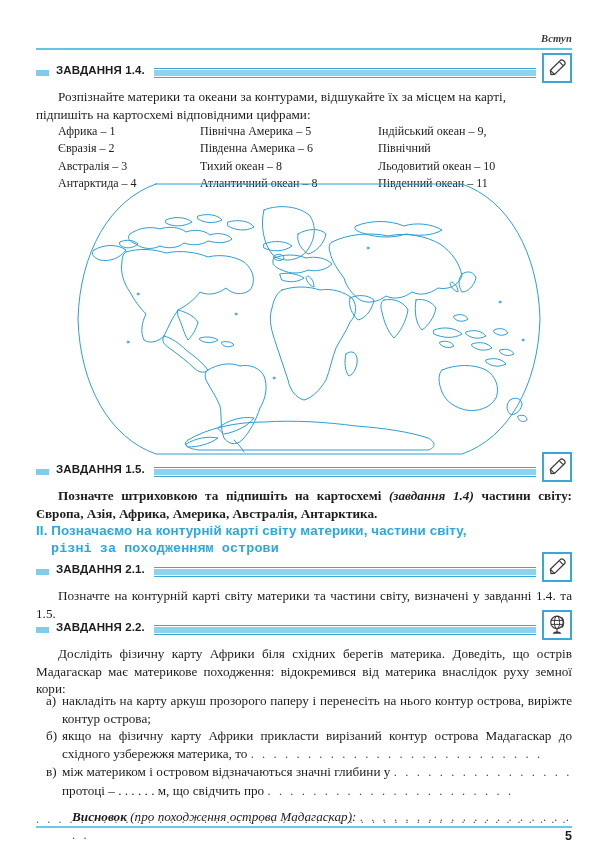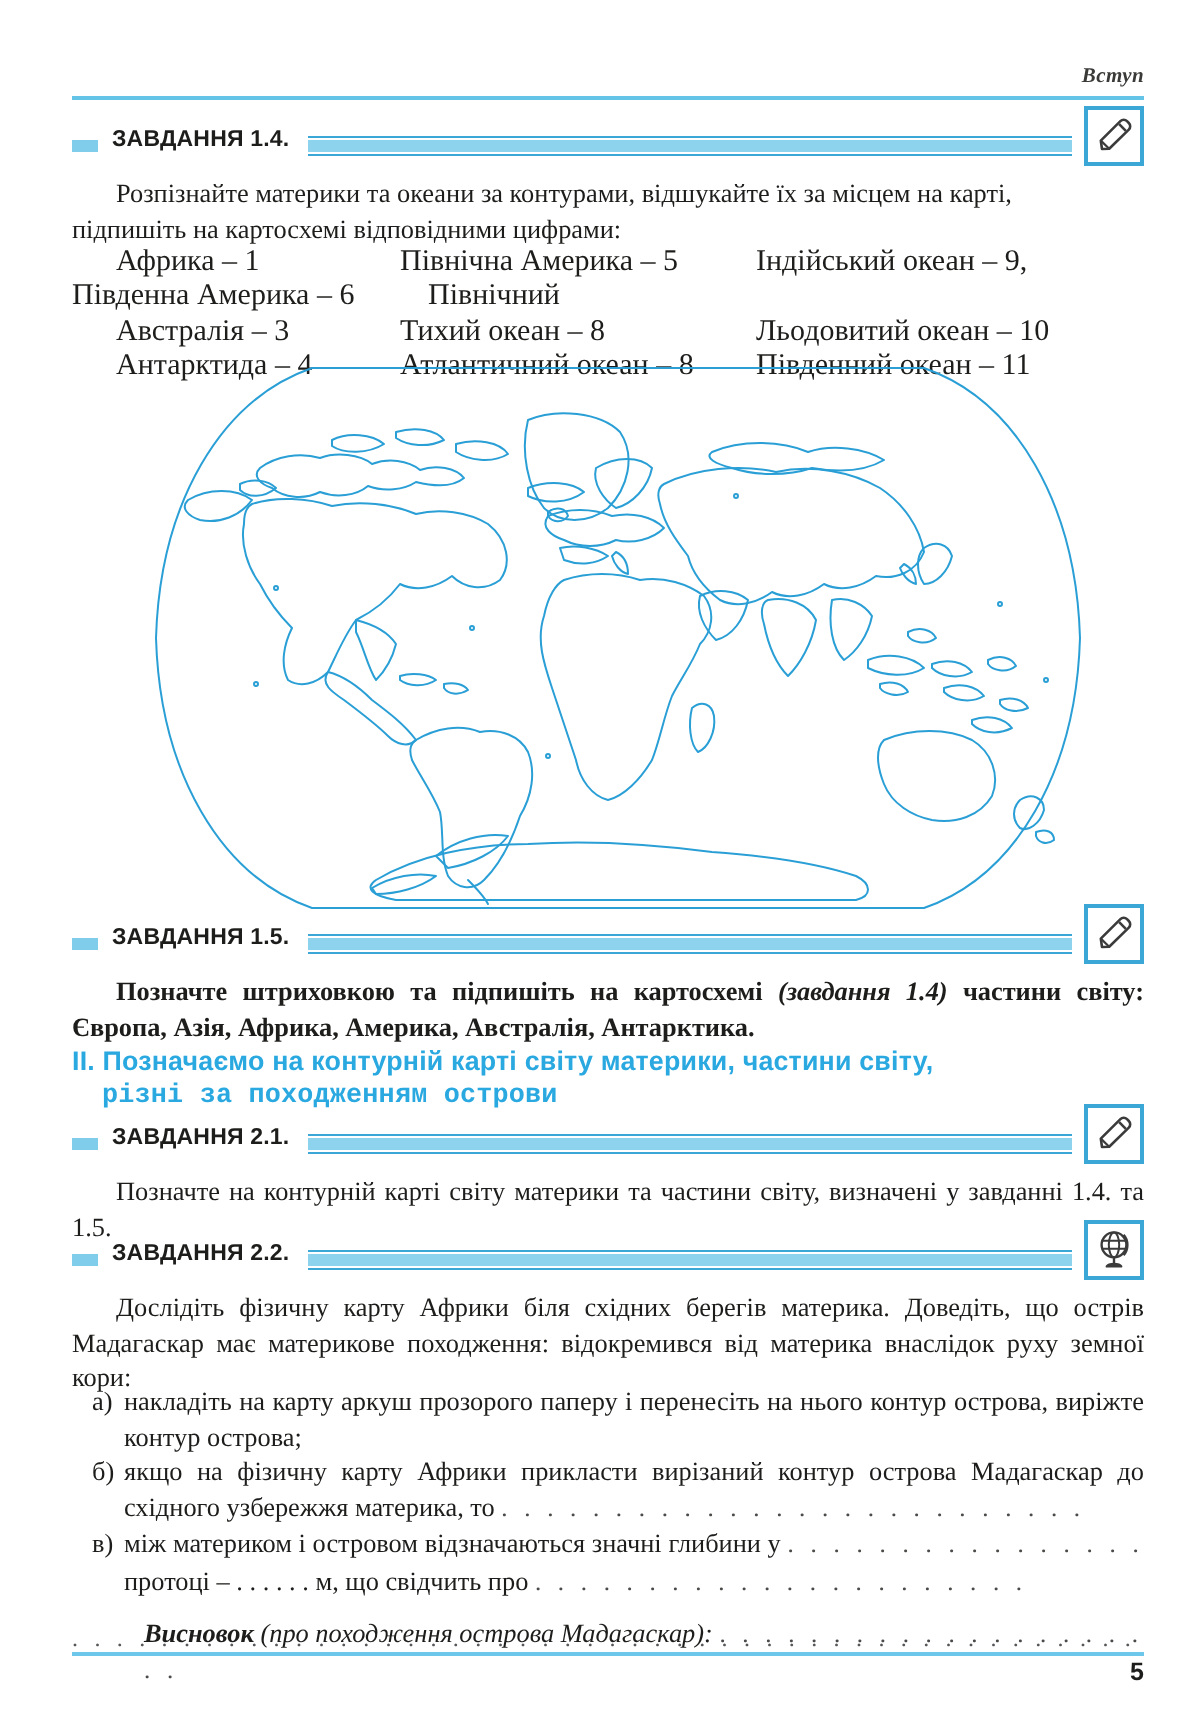--- a/index.html
+++ b/index.html
@@ -106,21 +106,21 @@
   }
   .para .ind { display: inline-block; width: 22px; }
   .it { font-style: italic; }
   .bi { font-style: italic; font-weight: bold; margin-top: 32px; }
 
   
   .collist {
     position: absolute;
     left: 32px;
     width: 536px;
-    font-size: 15px;
+    font-size: 12px;
     line-height: 17.3px;
   }
   .collist .row { display: flex; }
   .collist .c1 { width: 164px; padding-left: 22px; box-sizing: border-box; }
   .collist .c2 { width: 178px; }
   .collist .c3 { flex: 1; }
 
   
   .mapwrap {
     position: absolute;
@@ -226,20 +226,21 @@
     <span>підпишіть на картосхемі відповідними цифрами:</span>
   </div>
 
   <div class="collist" style="top:123px;">
     <div class="row">
       <span class="c1">Африка – 1</span>
       <span class="c2">Північна Америка – 5</span>
       <span class="c3">Індійський океан – 9,</span>
     </div>
     <div class="row">
+      <span class="c1">Євразія – 2</span>
       <span class="c2">Південна Америка – 6</span>
       <span class="c3">Північний</span>
     </div>
     <div class="row">
       <span class="c1">Австралія – 3</span>
       <span class="c2">Тихий океан – 8</span>
       <span class="c3">Льодовитий океан – 10</span>
     </div>
     <div class="row">
       <span class="c1">Антарктида – 4</span>

